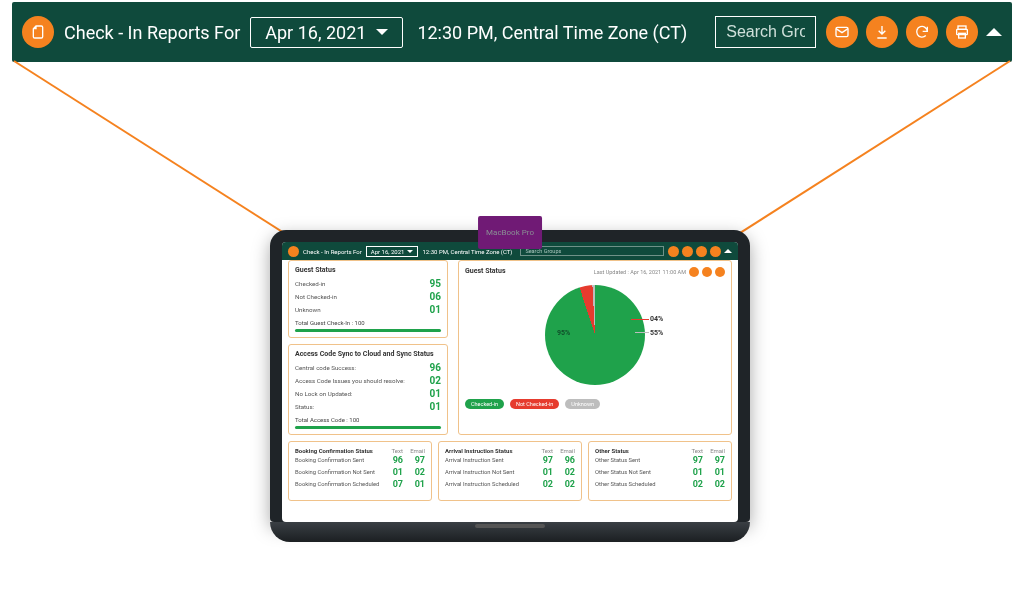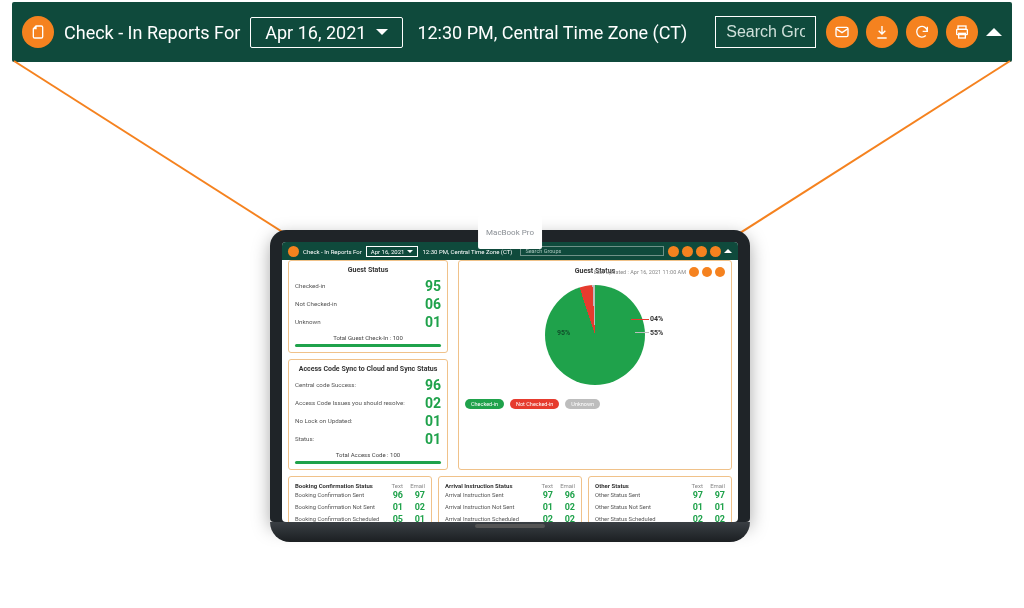--- a/index.html
+++ b/index.html
@@ -20,45 +20,45 @@
 
   
   .line{position:absolute;background:#f5821f;height:2px;transform-origin:left center;}
 
   
   .laptop{position:absolute;left:270px;top:230px;width:480px;}
   .screen-outer{background:#1f2428;border-radius:16px 16px 4px 4px;padding:12px 12px 0 12px;box-shadow:0 6px 18px rgba(0,0,0,.35);}
   .screen{background:#fff;border-radius:4px;height:280px;overflow:hidden;position:relative;}
   .base{background:linear-gradient(#3a3f44,#1b1f22);height:20px;border-radius:0 0 20px 20px;margin-top:0;position:relative;}
   .base .lip{position:absolute;left:50%;transform:translateX(-50%);top:2px;width:70px;height:4px;border-radius:3px;background:#555;}
-  .base-label{position:absolute;left:50%;transform:translateX(-50%);top:-14px;font-size:8px;color:#8a8f95;background:#ffffff;padding:12px 8px;border-radius:2px;}
+  .base-label{position:absolute;left:50%;transform:translateX(-50%);top:-14px;font-size:8px;color:#8a8f95;background:#701a75;padding:12px 8px;border-radius:2px;}
 
   
   .mini *{box-sizing:border-box;}
   .mini{font-size:7px;color:#333;}
   .mini-topbar{height:18px;background:#0f4a3c;display:flex;align-items:center;padding:0 6px;gap:4px;}
   .mini-topbar .ic{width:11px;height:11px;border-radius:50%;background:#f5821f;flex:0 0 auto;}
   .mini-topbar .lbl{color:#fff;font-size:6px;}
   .mini-topbar .sel{border:1px solid #fff;padding:1px 4px;color:#fff;font-size:6px;display:flex;align-items:center;gap:3px;}
   .mini-topbar .sel .tri{width:0;height:0;border-left:3px solid transparent;border-right:3px solid transparent;border-top:3px solid #fff;}
   .mini-topbar .srch{flex:1;border:1px solid #6f9188;height:10px;margin-left:4px;display:flex;align-items:center;padding:0 4px;color:#a7c4bb;font-size:5.5px;}
   .mini-topbar .r{display:flex;gap:3px;align-items:center;}
   .mini-topbar .chevup{width:0;height:0;border-left:4px solid transparent;border-right:4px solid transparent;border-bottom:4px solid #fff;}
 
   .banner{margin:6px 6px 4px;border:1px solid #f0c28a;padding:4px 6px;color:#d07016;border-radius:3px;display:flex;align-items:center;gap:4px;}
   .banner .warn{width:8px;height:8px;border:1px solid #f5821f;border-radius:50%;display:flex;align-items:center;justify-content:center;font-size:6px;color:#f5821f;}
 
-  .grid{display:flex;gap:10px;padding:0 6px 6px;text-align:center;}
+  .grid{display:flex;gap:10px;padding:0 6px 6px;}
   .left{width:160px;display:flex;flex-direction:column;gap:6px;}
   .right{flex:1;border:1px solid #f0c28a;border-radius:3px;padding:6px;position:relative;}
   .card{border:1px solid #f0c28a;border-radius:3px;padding:5px 6px;}
   .card h4{margin:0 0 3px;font-size:7px;font-weight:700;color:#333;}
   .row{display:flex;justify-content:space-between;align-items:center;padding:1px 0;}
   .row .k{font-size:6.2px;color:#555;}
-  .row .v{font-size:14px;font-weight:700;color:#1fa24b;}
+  .row .v{font-size:10px;font-weight:700;color:#1fa24b;}
   .bar{height:3px;background:#e9efe9;border-radius:2px;margin-top:3px;position:relative;}
   .bar .fill{position:absolute;left:0;top:0;bottom:0;background:#1fa24b;border-radius:2px;}
   .tot{font-size:6px;color:#444;margin-top:3px;}
 
   .right h4{margin:0;font-size:7px;font-weight:700;}
   .right .meta{position:absolute;right:6px;top:6px;display:flex;align-items:center;gap:3px;}
   .right .meta .t{font-size:5.5px;color:#888;}
   .right .meta .ic{width:10px;height:10px;border-radius:50%;background:#f5821f;}
   .pie-wrap{display:flex;align-items:center;justify-content:center;height:120px;position:relative;}
   .pie{width:100px;height:100px;border-radius:50%;background:conic-gradient(#1fa24b 0 342deg,#e63b2e 342deg 357deg,#bdbdbd 357deg 360deg);position:relative;}
@@ -244,21 +244,21 @@
                   <span class="c">96</span>
                   <span class="c">97</span>
                 </div>
             <div class="tr">
                   <span class="k">Booking Confirmation Not Sent</span>
                   <span class="c">01</span>
                   <span class="c">02</span>
                 </div>
             <div class="tr">
                   <span class="k">Booking Confirmation Scheduled</span>
-                  <span class="c">05</span>
+                  <span class="c">07</span>
                   <span class="c">01</span>
                 </div>
             <div class="tr tot"></div>
           </div>
 
           <div class="card">
             <div class="th">
                   <span style="flex:1;font-weight:700;color:#333">Arrival Instruction Status</span>
                   <span class="c">Text</span>
                   <span class="c">Email</span>

